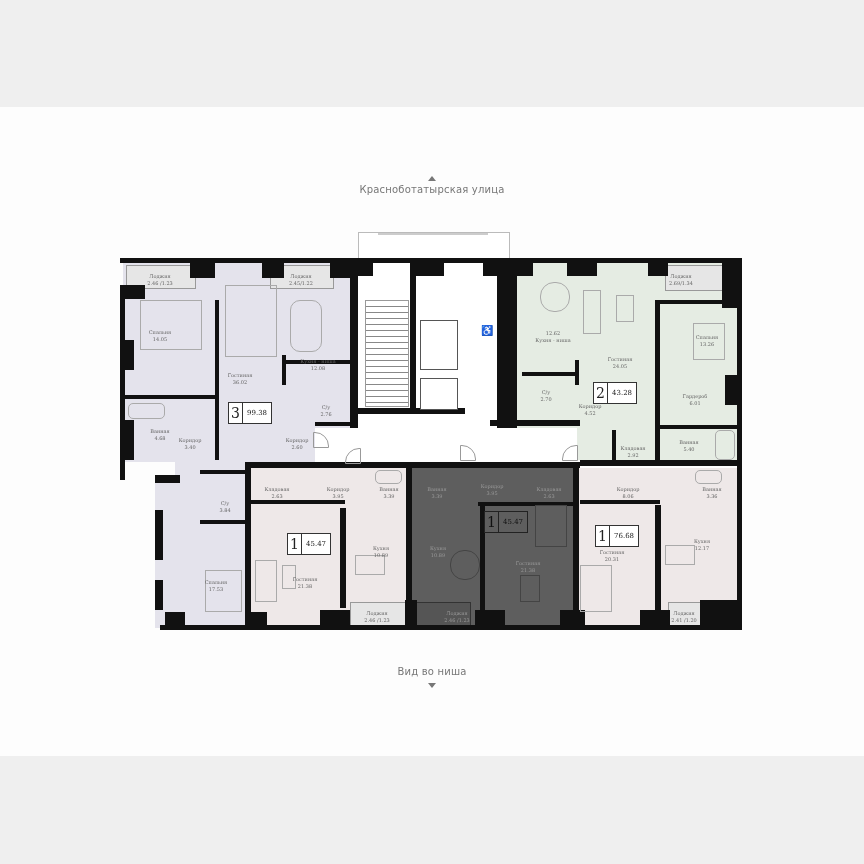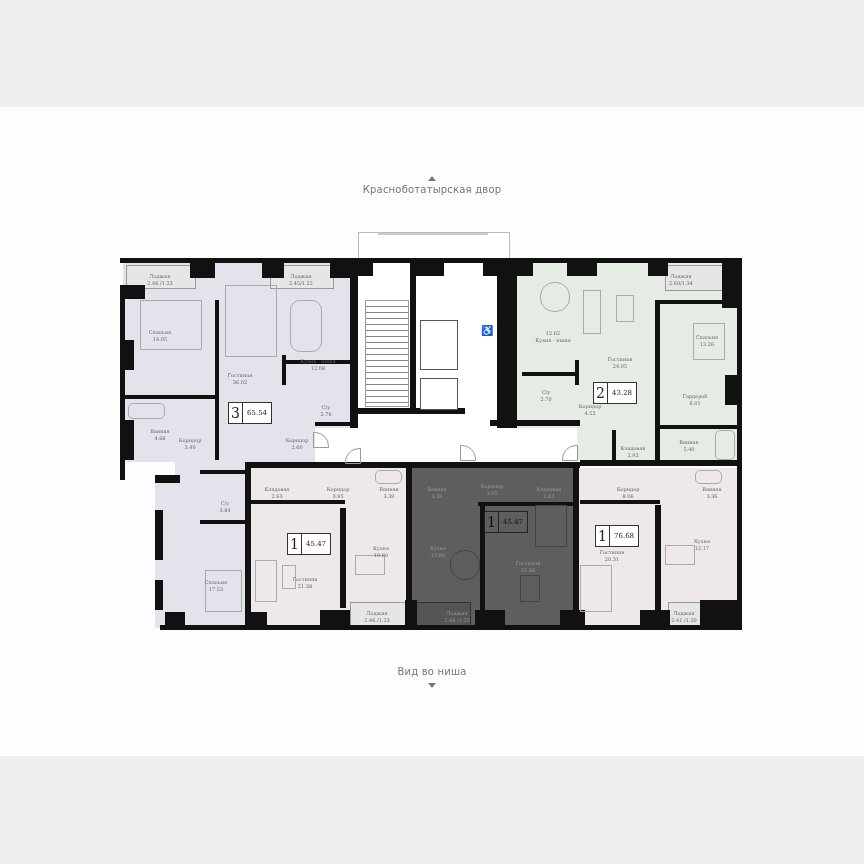--- a/index.html
+++ b/index.html
@@ -24,21 +24,21 @@
   .furn.dk{border-color:#444;}
   .stairs{position:absolute;background:repeating-linear-gradient(to bottom,#fff 0,#fff 5px,#888 5px,#888 6px);border:1px solid #999;}
   .icon-wc{position:absolute;font-size:10px;color:#888;}
 </style>
 </head>
 <body>
 
 <div class="sheet"></div>
 
 <div class="arrow-up" style="top:176px"></div>
-<div class="street" style="top:184px">Красноботатырская двор</div>
+<div class="street" style="top:184px">Красноботатырская улица</div>
 <div class="street" style="top:666px">Вид во ниша</div>
 <div class="arrow-down" style="top:683px"></div>
 
 <div class="plan">
 
   <div class="furn" style="left:358px;top:232px;width:150px;height:30px;border-color:#bbb;background:#fff"></div>
   <div class="ln" style="left:378px;top:233px;width:110px;height:2px;background:#ccc"></div>
 
   <div class="fill" style="left:123px;top:262px;width:230px;height:200px;background:#e4e3ec"></div>
   <div class="fill" style="left:175px;top:460px;width:75px;height:168px;background:#e4e3ec"></div>
@@ -199,21 +199,21 @@
   <div class="lbl" style="left:225px;top:500px">
       <div>С/у</div>
       <div>3.84</div>
     </div>
   <div class="lbl" style="left:216px;top:579px">
       <div>Спальня</div>
       <div>17.53</div>
     </div>
   <div class="badge" style="left:228px;top:402px">
       <div class="n">3</div>
-      <div class="a">65.54</div>
+      <div class="a">99.38</div>
     </div>
 
   <div class="lbl" style="left:553px;top:330px">
       <div>12.62</div>
       <div>Кухня - ниша</div>
     </div>
   <div class="lbl" style="left:620px;top:356px">
       <div>Гостиная</div>
       <div>24.05</div>
     </div>

